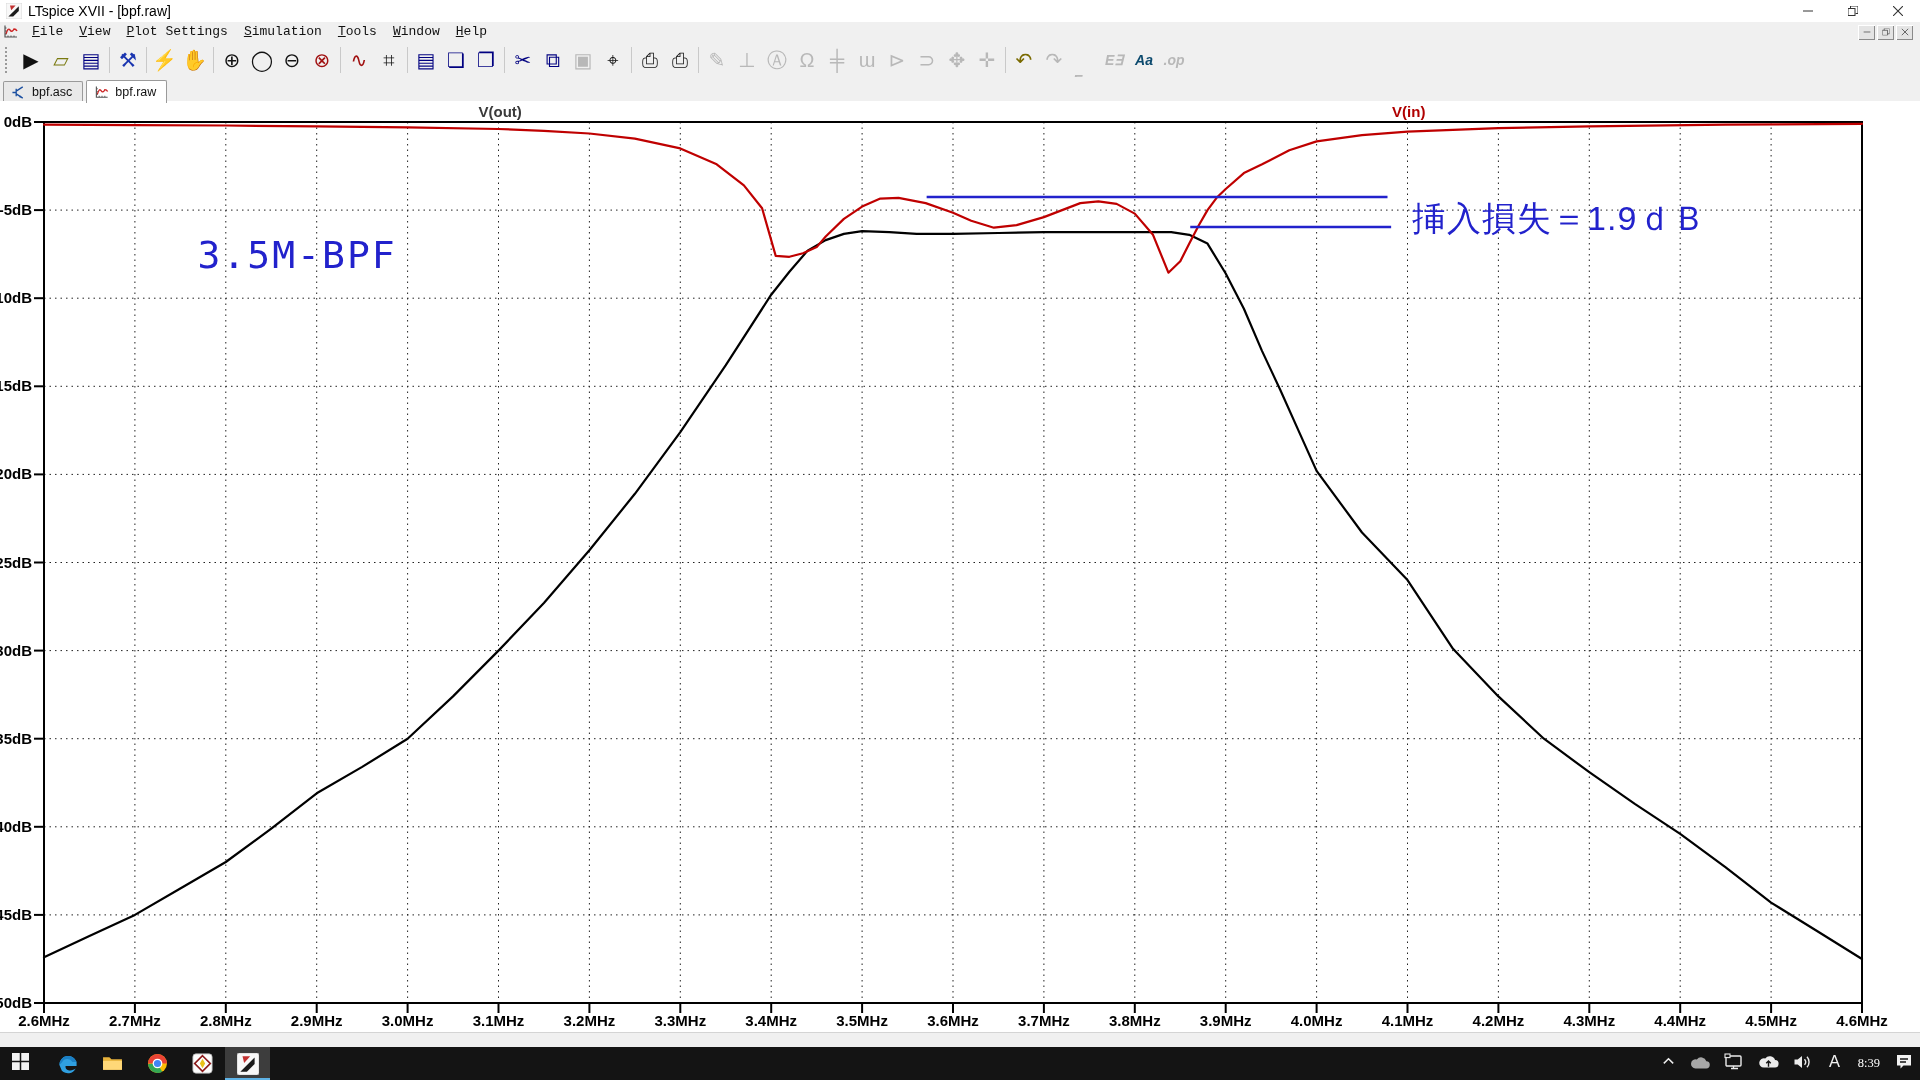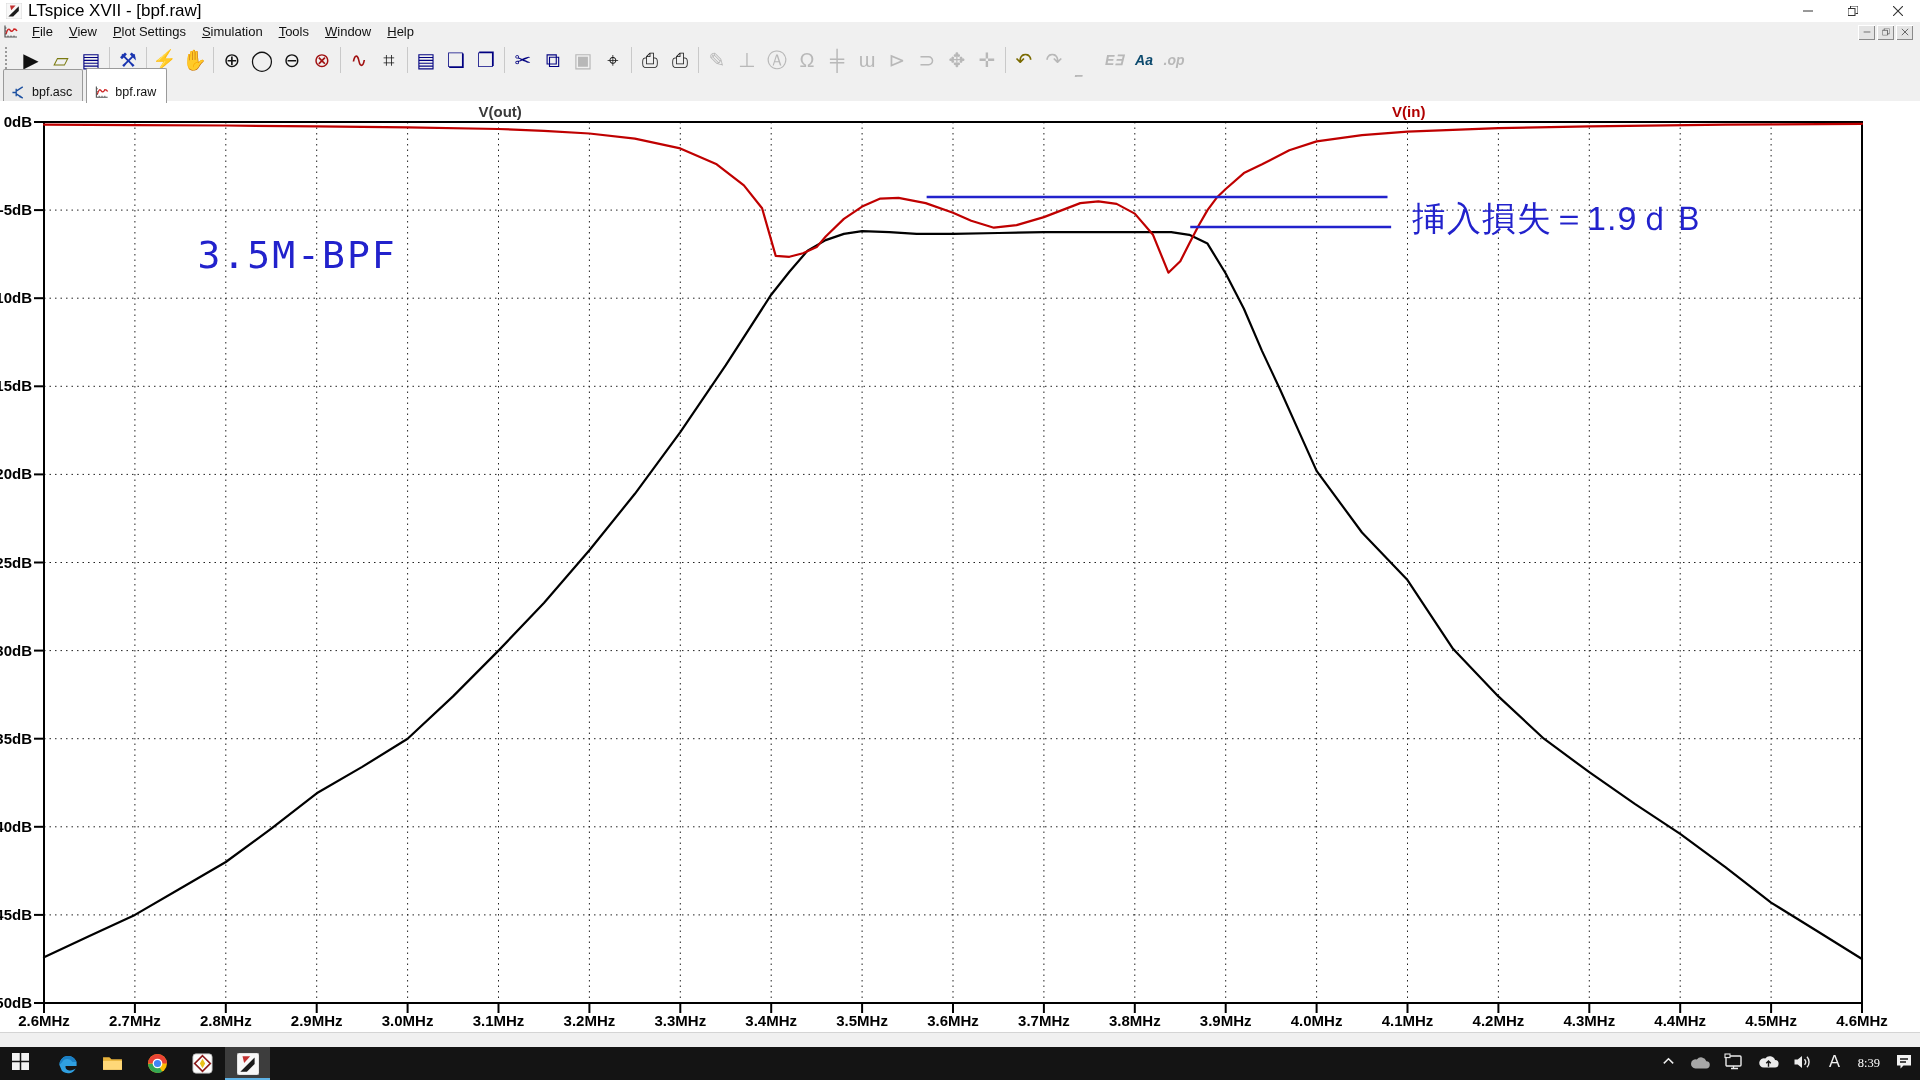--- a/index.html
+++ b/index.html
@@ -2,21 +2,21 @@
 <html><head>
 <meta charset="utf-8">
 <style>
   html,body{margin:0;padding:0;background:#888;}
   .screen{position:relative;width:1920px;height:1080px;background:#ffffff;overflow:hidden;
           font-family:"Liberation Sans",sans-serif;-webkit-font-smoothing:antialiased;}
   
   .titlebar{position:absolute;left:0;top:0;width:1920px;height:22px;background:#ffffff;
             display:flex;align-items:center;border-bottom:1px solid #f0f0f0;}
   .titlebar .appicon{width:16px;height:16px;margin:0 6px 0 6px;flex:0 0 auto;}
-  .titlebar .title{font-size:17px;color:#000;}
+  .titlebar .title{font-size:14px;color:#000;}
   .titlebar .spacer{flex:1;}
   .winbtn{width:45px;height:22px;display:flex;align-items:center;justify-content:center;color:#333;}
   .winbtn svg{display:block;}
   
   .menubar{position:absolute;left:0;top:22px;width:1920px;height:20px;background:#f0f0f0;
            display:flex;align-items:center;font-size:13px;color:#111;}
   .menubar .mdicon{width:16px;height:16px;margin:0 5px 0 3px;flex:0 0 auto;}
   .menuitem{padding:1px 8px 2px 8px;white-space:nowrap;}
   .menuitem u{text-decoration:underline;}
   .menubar .spacer{flex:1;}
@@ -27,21 +27,21 @@
   .toolbar{position:absolute;left:0;top:42px;width:1920px;height:35px;background:#f0f0f0;
            border-bottom:1px solid #d9d9d9;display:flex;align-items:center;}
   .tb-grip{width:3px;height:26px;border-left:2px dotted #9a9a9a;margin:0 6px 0 5px;}
   .tb-btn{width:30px;height:29px;display:flex;align-items:center;justify-content:center;
           font-size:20px;line-height:1;}
   .tb-btn.textglyph{font-size:14px;font-style:italic;font-weight:bold;}
   .tb-sep{width:1px;height:26px;background:#c9c9c9;margin:0 3px;}
   
   .tabrow{position:absolute;left:0;top:77px;width:1920px;height:24px;background:#f0f0f0;
           border-bottom:1px solid #a8a8a8;display:flex;align-items:flex-end;}
-  .tab{display:inline-flex;align-items:center;height:20px;margin-left:3px;padding:12px 10px 0 7px;
+  .tab{display:inline-flex;align-items:center;height:20px;margin-left:3px;padding:0 10px 0 7px;
        border:1px solid #9a9a9a;border-bottom:none;border-radius:2px 2px 0 0;background:#e9e9e9;
        font-size:12.5px;color:#111;position:relative;top:1px;}
   .tab.active{background:#ffffff;height:22px;margin-bottom:-1px;z-index:2;}
   .tab .ticon{width:16px;height:15px;margin-right:5px;}
   
   .client{position:absolute;left:0;top:101px;width:1920px;height:931px;background:#ffffff;}
   #plot-svg{position:absolute;left:0;top:0;}
   .axlbl{font-family:"Liberation Sans",sans-serif;font-size:15px;font-weight:bold;fill:#000;}
   .tracelbl{font-family:"Liberation Sans",sans-serif;font-size:15px;font-weight:bold;}
   .status{position:absolute;left:0;top:1032px;width:1920px;height:15px;background:#f0f0f0;border-top:1px solid #d4d4d4;}
@@ -93,21 +93,21 @@
         </span>
       </span>
   </div>
 
   <div class="menubar">
     <span class="mdicon"><svg viewBox="0 0 16 16" width="100%" height="100%">
           <path d="M2 1.5 V13 H14" stroke="#555" stroke-width="1.2" fill="none"></path>
           <path d="M3 10 Q5 3 7 6 T11 5 Q13 5 14 7" stroke="#c22" stroke-width="1.4" fill="none"></path>
           <path d="M2 4 h1.5 M2 7 h1.5 M2 10 h1.5 M5 13 v-1.5 M8 13 v-1.5 M11 13 v-1.5" stroke="#555" stroke-width="1"></path>
         </svg></span>
-    <span id="menu-items" style="display:flex;">
+    <span id="menu-items" style="display:flex;font-family:Liberation Mono, monospace;">
         <span class="menuitem"><u>F</u>ile</span>
         <span class="menuitem"><u>V</u>iew</span>
         <span class="menuitem"><u>P</u>lot Settings</span>
         <span class="menuitem"><u>S</u>imulation</span>
         <span class="menuitem"><u>T</u>ools</span>
         <span class="menuitem"><u>W</u>indow</span>
         <span class="menuitem"><u>H</u>elp</span>
       </span>
     <span class="spacer"></span>
     <span id="mdi-controls" style="display:flex;margin-right:5px;">

